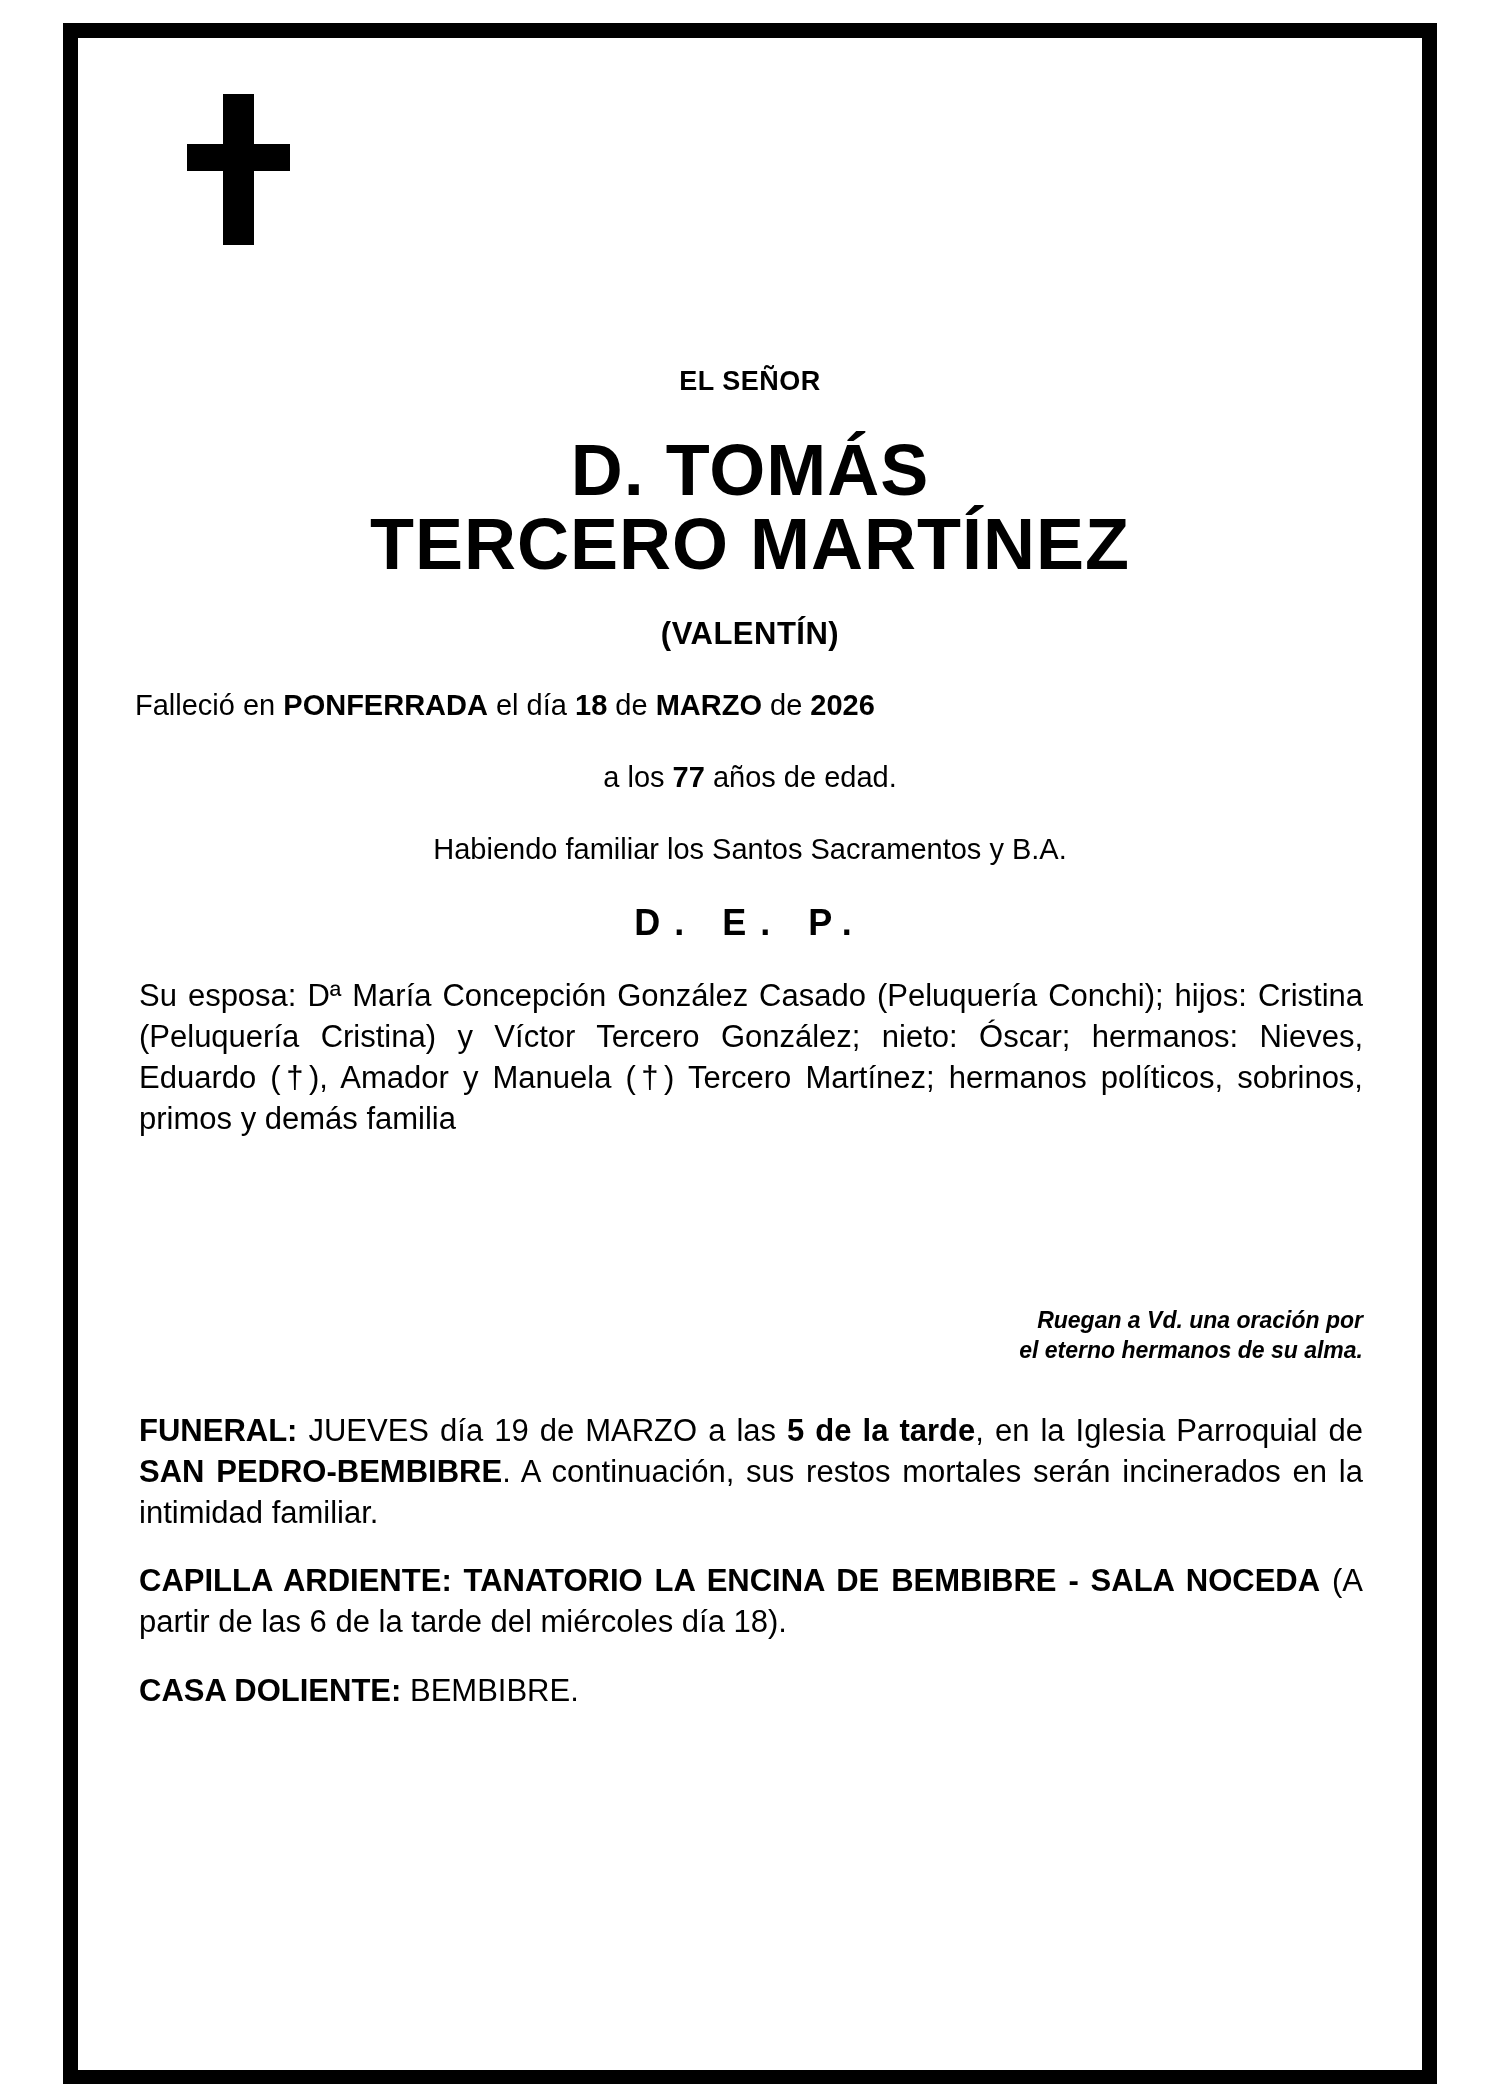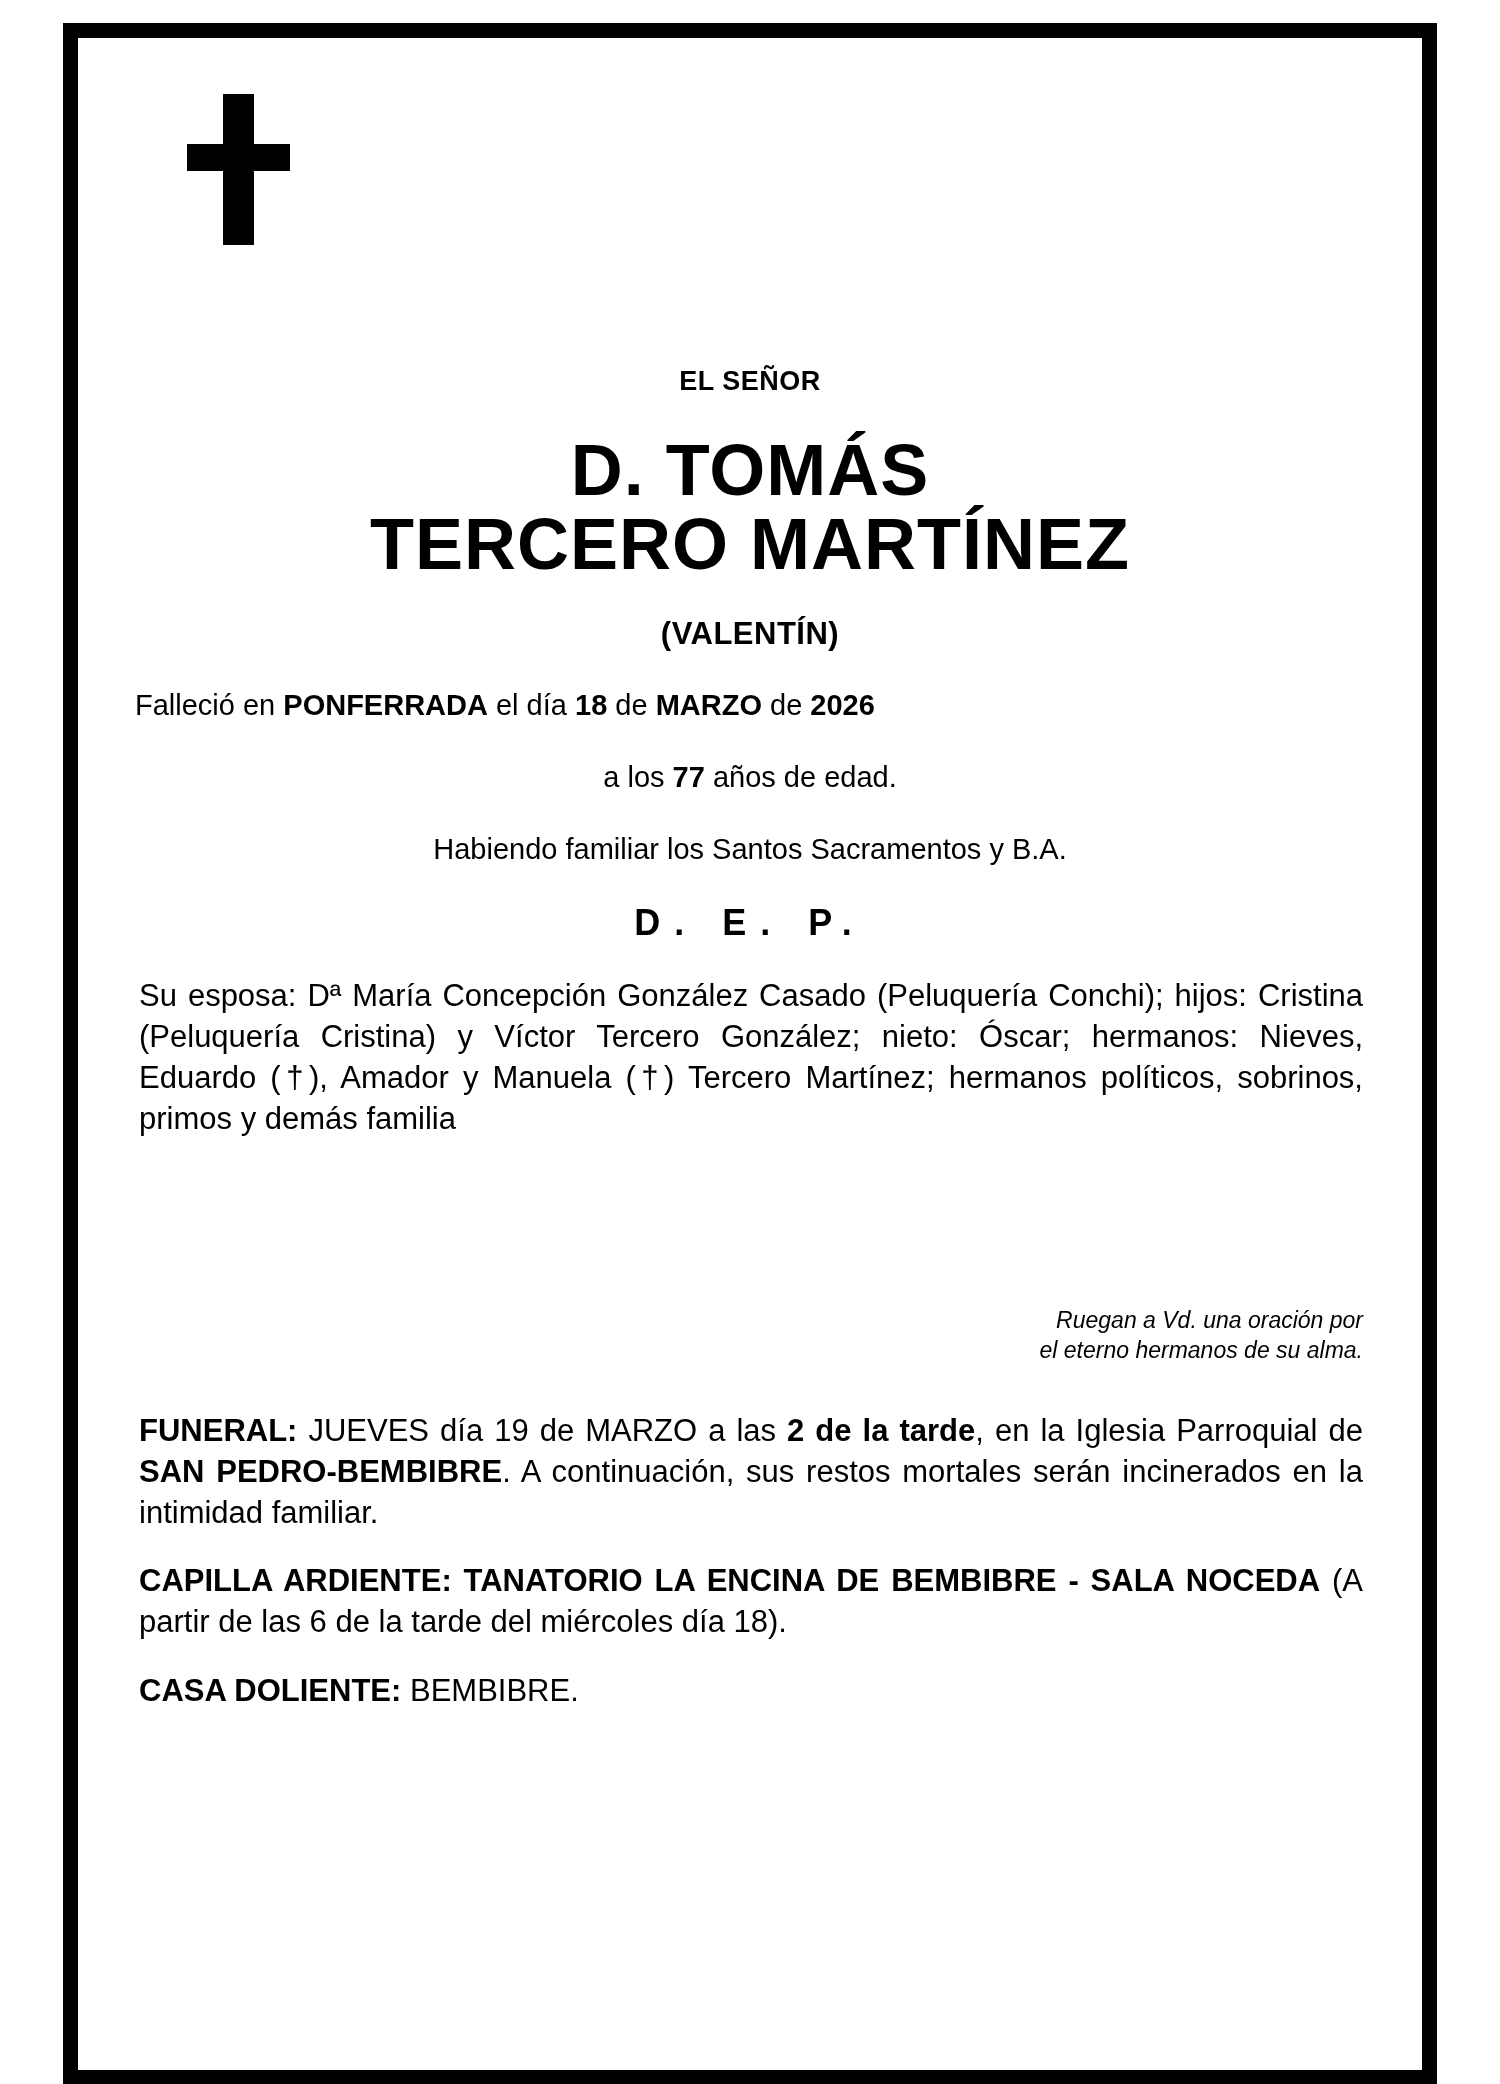--- a/index.html
+++ b/index.html
@@ -139,21 +139,21 @@
     text-align: justify;
     text-align-last: left;
   }
   .prayer {
     position: absolute;
     right: 2px;
     top: 1230px;
     width: 700px;
     text-align: right;
     font-size: 23px;
-    font-weight: normal;
+    font-weight: bold;
     font-style: italic;
     line-height: 1.30;
   }
   .block-funeral {
     position: absolute;
     left: 4px;
     top: 1335px;
     width: 1224px;
     font-size: 31px;
     line-height: 1.32;
@@ -209,20 +209,20 @@
 
     <div class="dep">D. E. P.</div>
 
     <div class="family">Su esposa: Dª María Concepción González Casado (Peluquería Conchi); hijos: Cristina (Peluquería Cristina) y Víctor Tercero González; nieto: Óscar; hermanos: Nieves, Eduardo (†), Amador y Manuela (†) Tercero Martínez; hermanos políticos, sobrinos, primos y demás familia</div>
 
     <div class="prayer">
       <div>Ruegan a Vd. una oración por</div>
       <div>el eterno hermanos de su alma.</div>
     </div>
 
-    <div class="block-funeral"><b>FUNERAL:</b><span>  JUEVES día 19 de MARZO a las </span><b>2 de la tarde</b><span>, en la Iglesia Parroquial de   </span><b>SAN PEDRO-BEMBIBRE</b><span>. A continuación, sus restos mortales serán incinerados en la intimidad familiar.</span></div>
+    <div class="block-funeral"><b>FUNERAL:</b><span>  JUEVES día 19 de MARZO a las </span><b>5 de la tarde</b><span>, en la Iglesia Parroquial de   </span><b>SAN PEDRO-BEMBIBRE</b><span>. A continuación, sus restos mortales serán incinerados en la intimidad familiar.</span></div>
 
     <div class="block-capilla"><b>CAPILLA ARDIENTE</b><b>: </b><b>TANATORIO LA ENCINA DE BEMBIBRE - SALA NOCEDA</b><span> (A partir de las 6 de la tarde del miércoles día 18).</span></div>
 
     <div class="block-casa"><b>CASA DOLIENTE:</b><span> BEMBIBRE.</span></div>
 
   </div>
 </div>
 
 </body></html>

